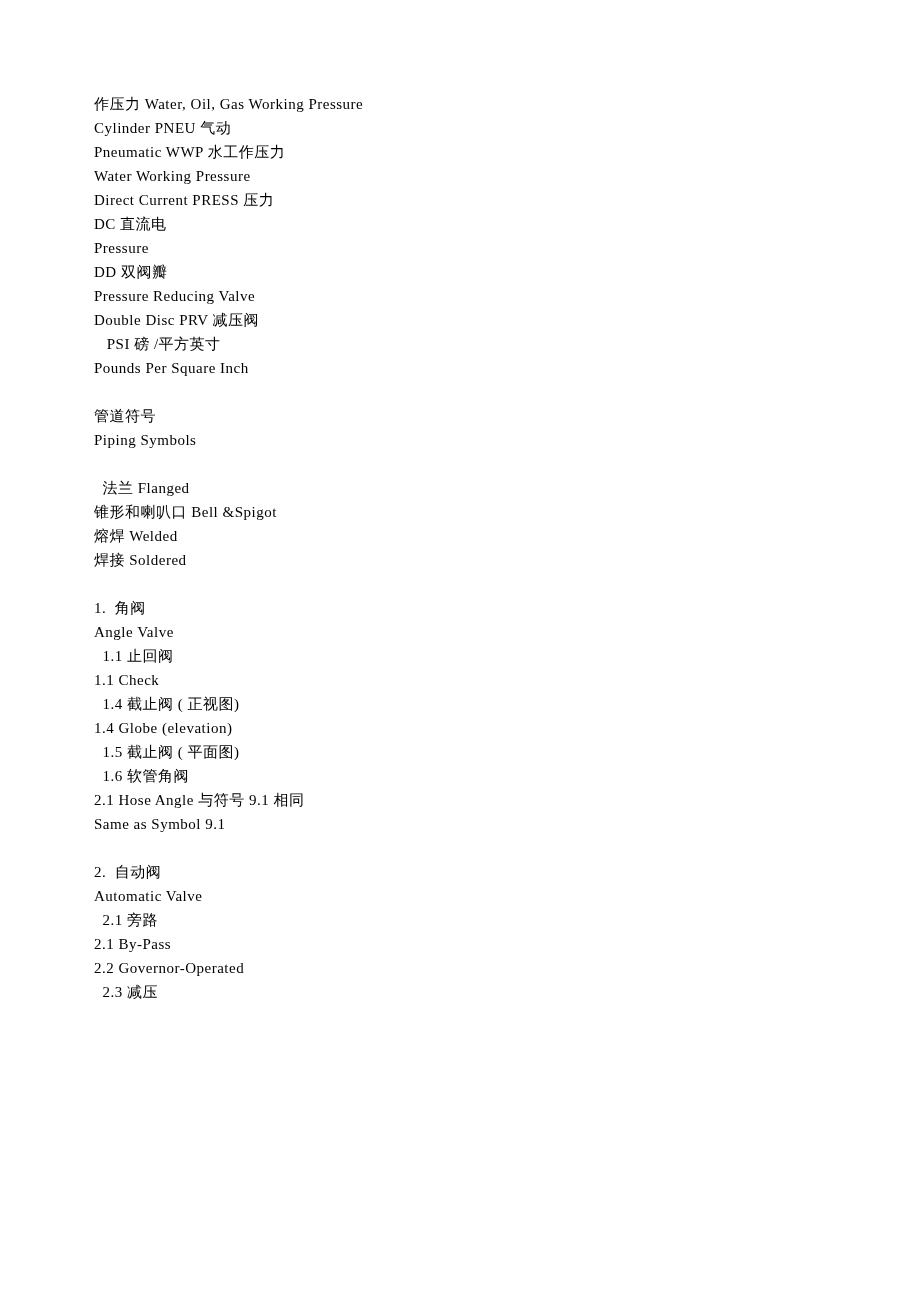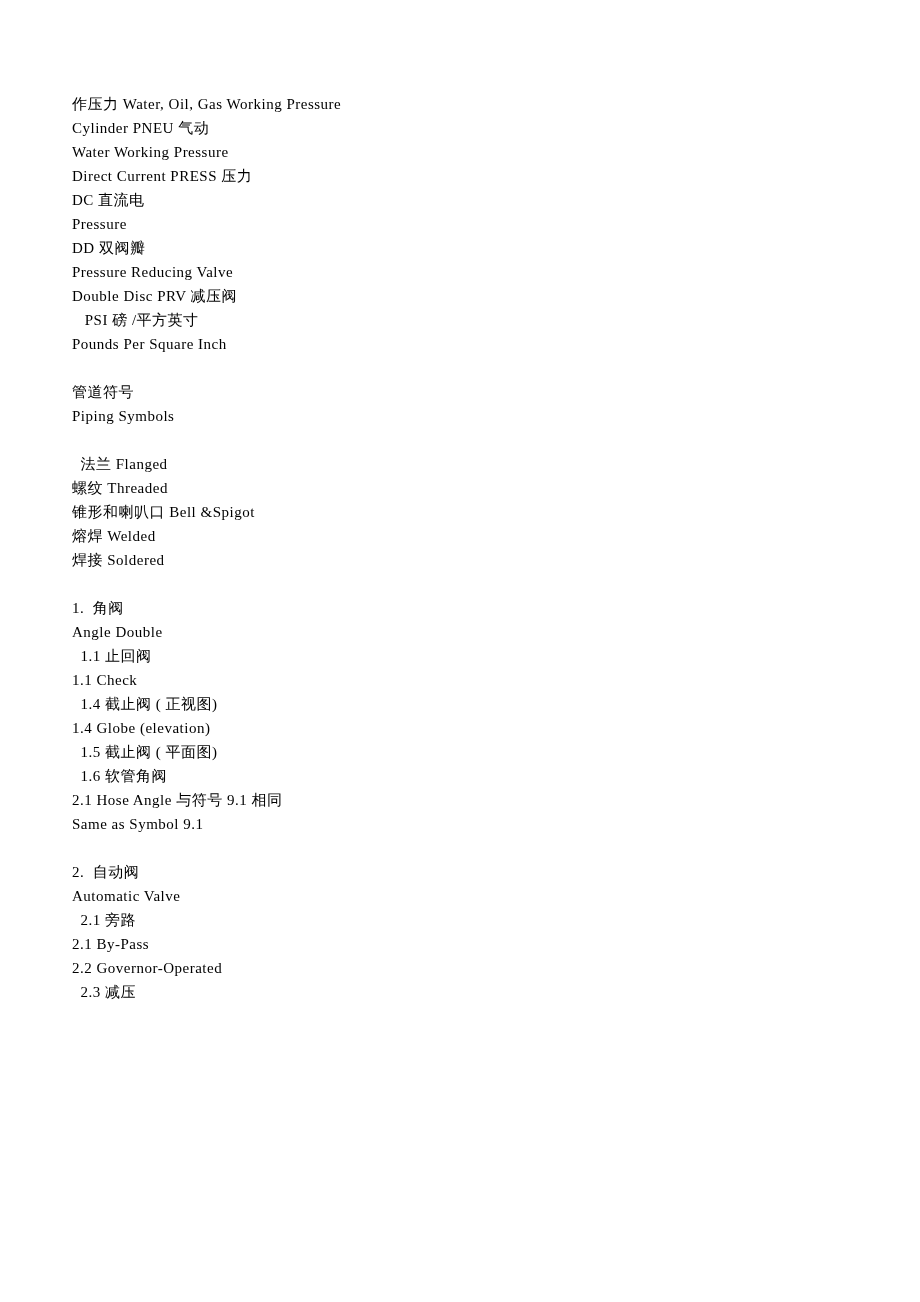--- a/index.html
+++ b/index.html
@@ -8,57 +8,57 @@
       background: #ffffff;
       font-family: "SimSun", "宋体", serif;
       font-size: 15px;
       line-height: 1.6;
       color: #000000;
     }
     .page {
       width: 840px;
       min-height: 1302px;
       box-sizing: border-box;
-      padding: 92px 130px 100px 72px;
+      padding: 92px 130px 100px 94px;
     }
     .line {
       white-space: pre;
       letter-spacing: 0.5px;
     }
     .blank {
       height: 24px;
     }
   </style>
 </head>
 <body>
 
 <div class="page">
   <div class="line">作压力 Water, Oil, Gas Working Pressure</div>
   <div class="line">Cylinder PNEU 气动</div>
+  <div class="line">Pneumatic WWP 水工作压力</div>
   <div class="line">Water Working Pressure</div>
   <div class="line">Direct Current PRESS 压力</div>
   <div class="line">DC 直流电</div>
   <div class="line">Pressure</div>
   <div class="line">DD 双阀瓣</div>
   <div class="line">Pressure Reducing Valve</div>
   <div class="line">Double Disc PRV 减压阀</div>
   <div class="line">   PSI 磅 /平方英寸</div>
   <div class="line">Pounds Per Square Inch</div>
   <div class="blank"></div>
   <div class="line">管道符号</div>
   <div class="line">Piping Symbols</div>
   <div class="blank"></div>
   <div class="line">  法兰 Flanged</div>
-  <div class="line">螺纹 Threaded</div>
   <div class="line">锥形和喇叭口 Bell &amp;Spigot</div>
   <div class="line">熔焊 Welded</div>
   <div class="line">焊接 Soldered</div>
   <div class="blank"></div>
   <div class="line">1.  角阀</div>
-  <div class="line">Angle Double</div>
+  <div class="line">Angle Valve</div>
   <div class="line">  1.1 止回阀</div>
   <div class="line">1.1 Check</div>
   <div class="line">  1.4 截止阀 ( 正视图)</div>
   <div class="line">1.4 Globe (elevation)</div>
   <div class="line">  1.5 截止阀 ( 平面图)</div>
   <div class="line">  1.6 软管角阀</div>
   <div class="line">2.1 Hose Angle 与符号 9.1 相同</div>
   <div class="line">Same as Symbol 9.1</div>
   <div class="blank"></div>
   <div class="line">2.  自动阀</div>

